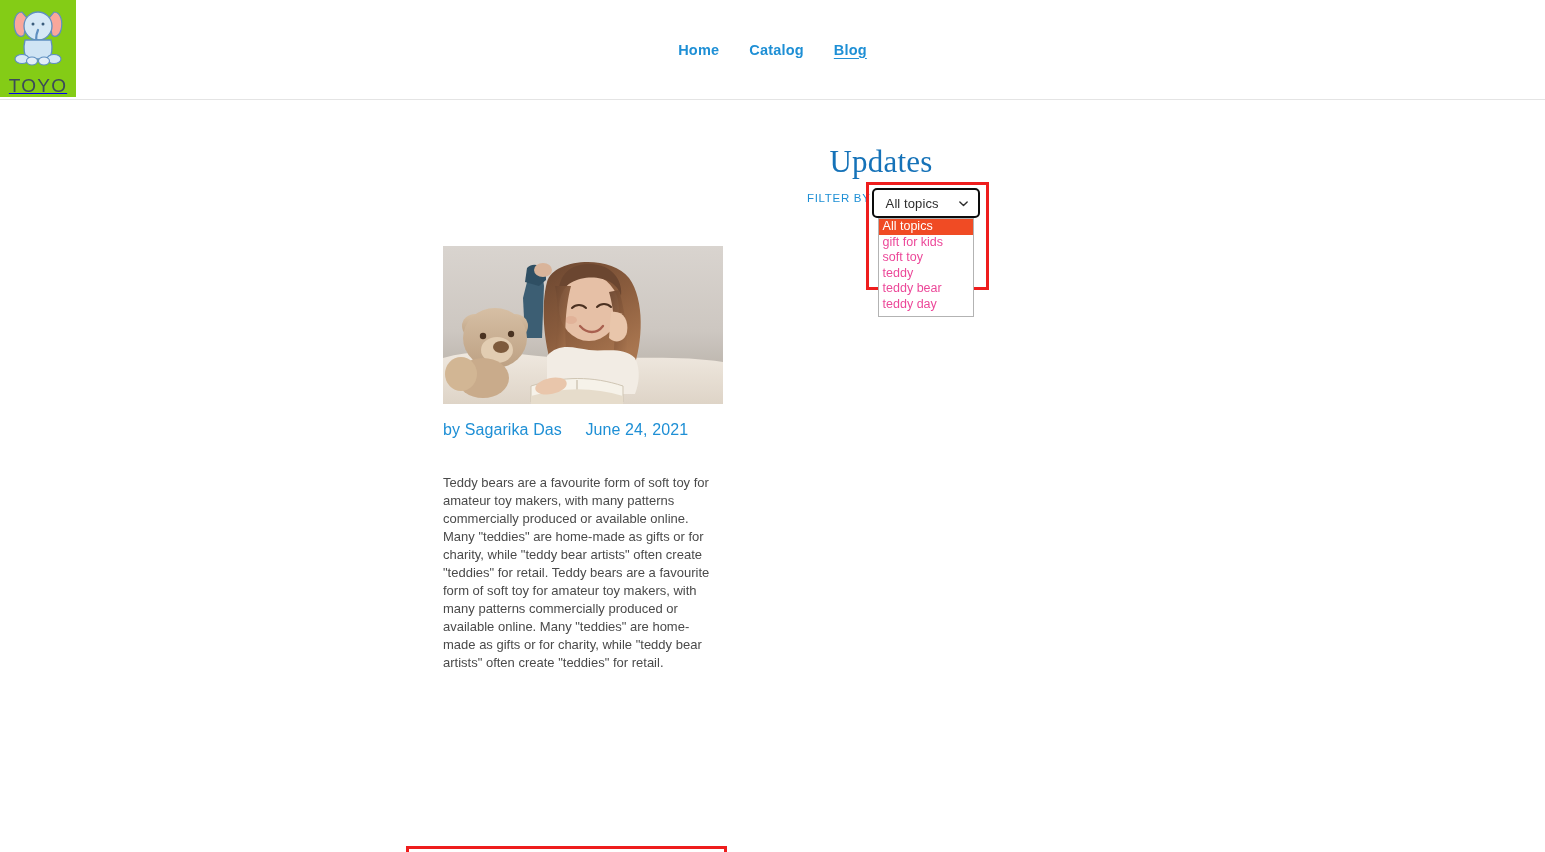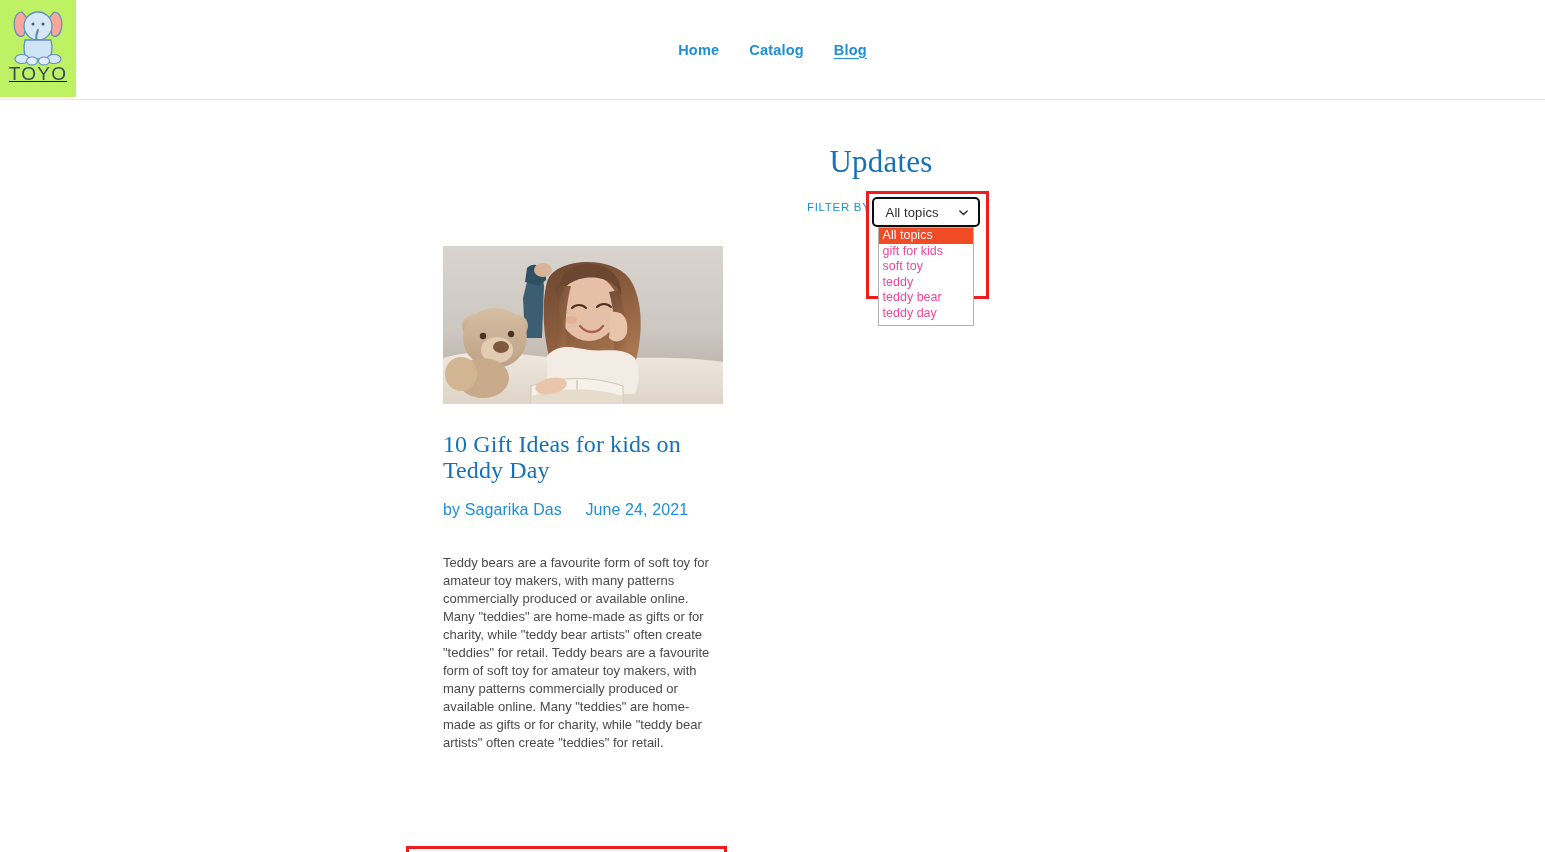--- a/index.html
+++ b/index.html
@@ -24,26 +24,27 @@
     border-bottom: 1px solid #e4e4e4;
     background: #ffffff;
   }
 
   .logo-block {
     position: absolute;
     left: 0;
     top: 0;
     width: 76px;
     height: 97px;
-    background: #bef264;
+    background: #84cc16;
     display: flex;
     flex-direction: column;
     align-items: center;
     justify-content: flex-start;
     padding-top: 4px;
+    gap: 12px;
   }
 
   .logo-mark {
     width: 56px;
     height: 62px;
     display: block;
   }
 
   .logo-word {
     font-family: "Liberation Sans", sans-serif;
@@ -97,21 +98,21 @@
     font-size: 31px;
     font-weight: 400;
     color: #1572b8;
     letter-spacing: 0.2px;
   }
 
   
   .filter-row {
     position: absolute;
     left: 807px;
-    top: 91px;
+    top: 82px;
     display: flex;
     align-items: flex-start;
   }
 
   .filter-label {
     font-size: 11.5px;
     letter-spacing: 0.7px;
     color: #1e8fd5;
     padding-top: 10px;
     white-space: nowrap;
@@ -364,21 +365,20 @@
         <path d="M104 110 C116 96 132 102 146 104 C162 106 180 100 192 112 C198 124 196 138 192 148 L104 148 Z" fill="#f2ece4"></path>
 
         <path d="M88 140 C120 130 150 130 180 140 L180 156 C150 146 120 146 88 156 Z" fill="#f6f2e9" stroke="#cfc5b3" stroke-width="1"></path>
         <path d="M134 134 L134 156" stroke="#cfc5b3" stroke-width="1.4"></path>
         <path d="M88 150 C120 141 150 141 180 150 L180 158 L88 158 Z" fill="#e6dccb"></path>
 
         <ellipse cx="108" cy="140" rx="16" ry="8" fill="#e9c6ab" transform="rotate(-12 108 140)"></ellipse>
       </svg>
     </div>
 
-    <h2 class="article-title">10 Gift Ideas for kids on Teddy Day</h2>
 
     <div class="article-meta">
       <span class="meta-author">by Sagarika Das</span>
       <span class="meta-date">June 24, 2021</span>
     </div>
 
     <p class="article-excerpt">Teddy bears are a favourite form of soft toy for amateur toy makers, with many patterns commercially produced or available online. Many "teddies" are home-made as gifts or for charity, while "teddy bear artists" often create "teddies" for retail. Teddy bears are a favourite form of soft toy for amateur toy makers, with many patterns commercially produced or available online. Many "teddies" are home-made as gifts or for charity, while "teddy bear artists" often create "teddies" for retail.</p>
 
     <div class="tags-highlight">
       

